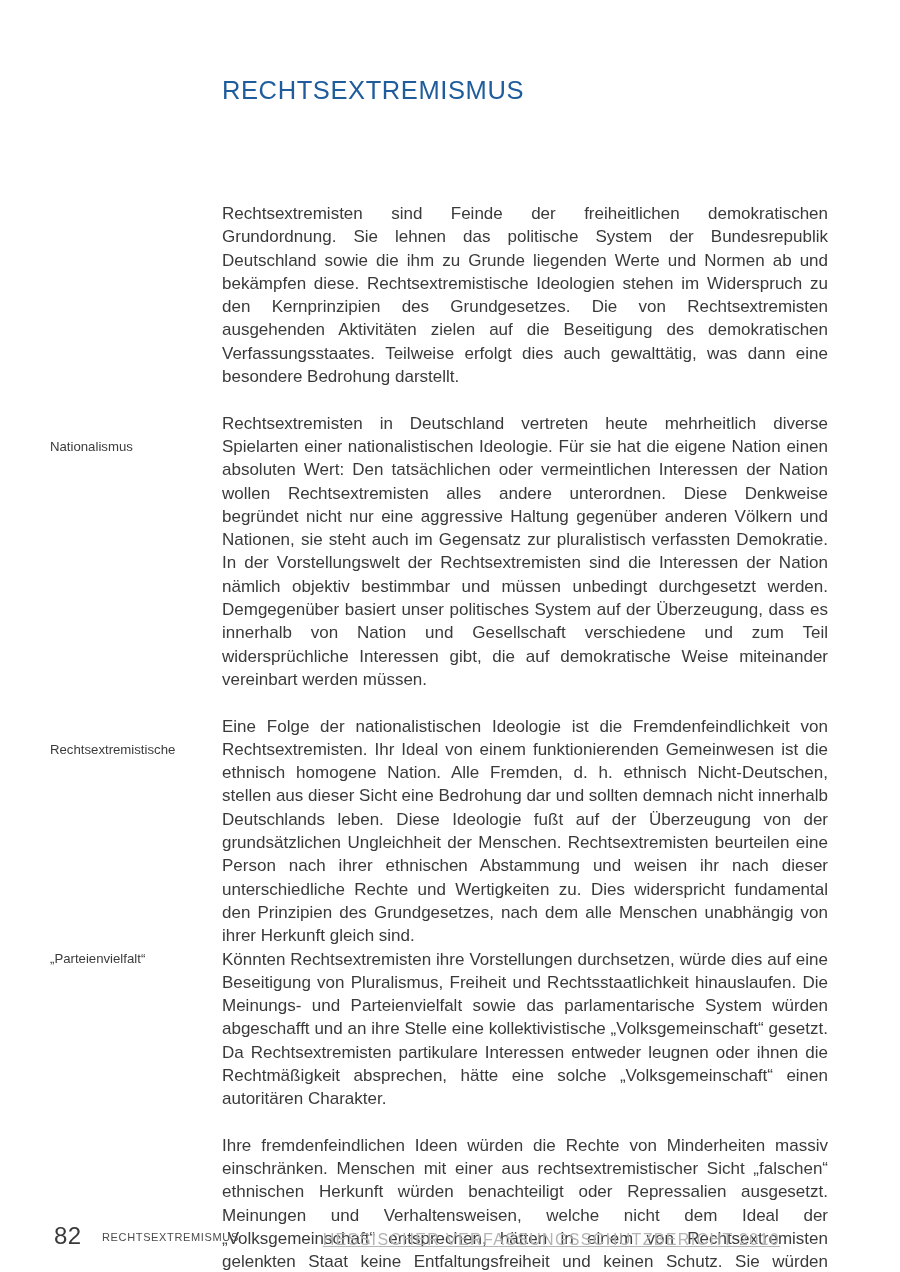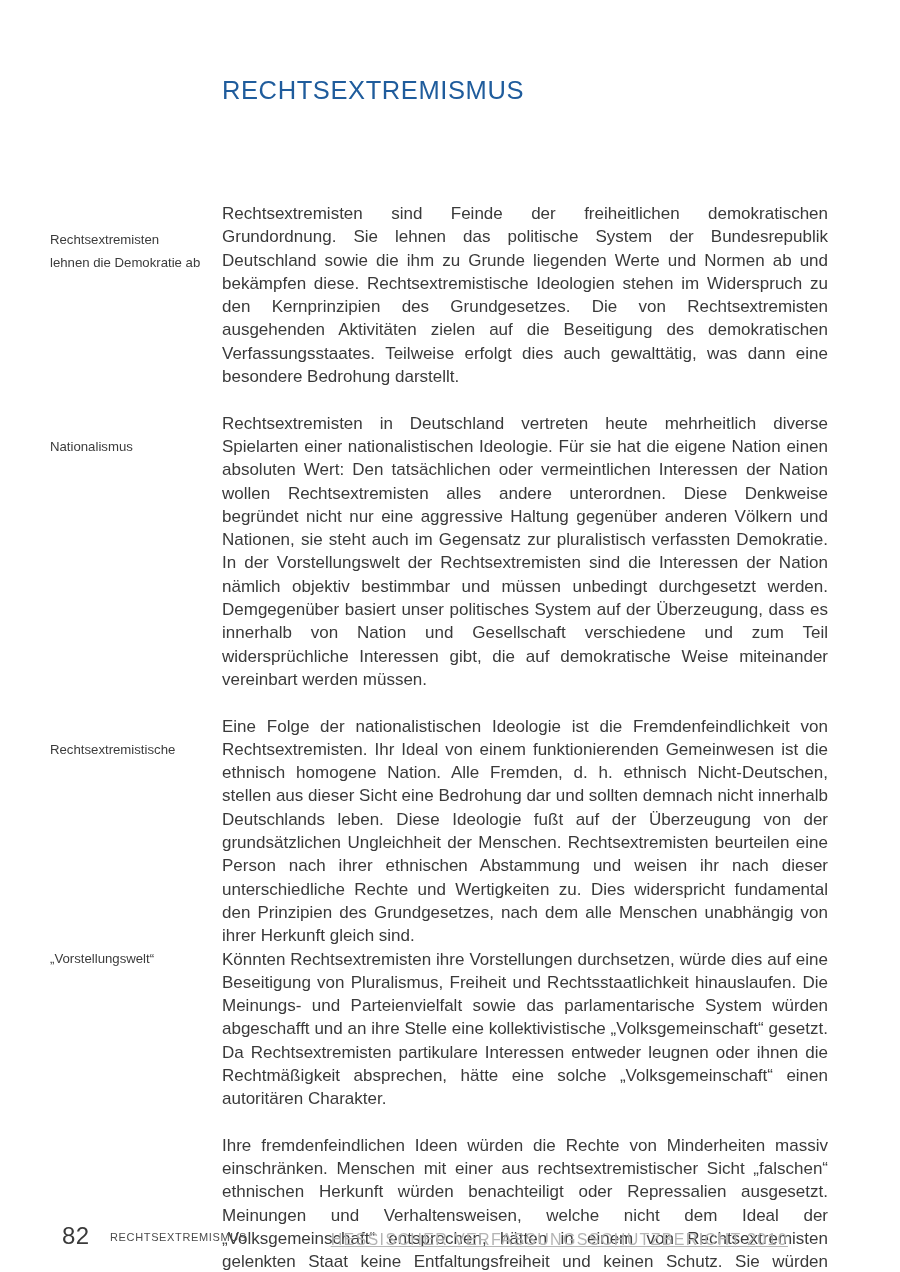--- a/index.html
+++ b/index.html
@@ -81,21 +81,21 @@
   .body-col p {
     margin: 0;
   }
   .para-gap {
     height: 23.3px;
   }
 
   
   .footer {
     position: absolute;
-    left: 12px;
+    left: 4px;
     top: 1222px;
     width: 860px;
     height: 40px;
   }
   .page-number {
     position: absolute;
     left: 50px;
     top: 0px;
     font-size: 24px;
     color: #3a3a3a;
@@ -126,24 +126,20 @@
 <body>
 
 <div class="page">
 
   <div class="chapter-title">RECHTSEXTREMISMUS</div>
 
 
   <div class="content">
 
     <div class="block">
-      <div class="marginal" style="top:26px;">
-        <span class="mline">Rechtsextremisten</span>
-        <span class="mline">lehnen die Demokratie ab</span>
-      </div>
       <div class="body-col">
         <p>Rechtsextremisten sind Feinde der freiheitlichen demokratischen Grundordnung. Sie lehnen das politische System der Bundesrepublik Deutschland sowie die ihm zu Grunde liegenden Werte und Normen ab und bekämpfen diese. Rechtsextremistische Ideologien stehen im Widerspruch zu den Kernprinzipien des Grundgesetzes. Die von Rechtsextremisten ausgehenden Aktivitäten zielen auf die Beseitigung des demokratischen Verfassungsstaates. Teilweise erfolgt dies auch gewalttätig, was dann eine besondere Bedrohung darstellt.</p>
       </div>
     </div>
 
     <div class="para-gap"></div>
 
     <div class="block">
       <div class="marginal" style="top:23px;">
         <span class="mline">Nationalismus</span>
@@ -153,21 +149,21 @@
       </div>
     </div>
 
     <div class="para-gap"></div>
 
     <div class="block">
       <div class="marginal" style="top:23px;">
         <span class="mline">Rechtsextremistische</span>
       </div>
       <div class="marginal" style="top:232px;">
-        <span class="mline">„Vorstellungswelt“</span>
+        <span class="mline">„Parteienvielfalt“</span>
       </div>
       <div class="body-col">
         <p>Eine Folge der nationalistischen Ideologie ist die Fremdenfeindlichkeit von Rechtsextremisten. Ihr Ideal von einem funktionierenden Gemeinwesen ist die ethnisch homogene Nation. Alle Fremden, d. h. ethnisch Nicht-Deutschen, stellen aus dieser Sicht eine Bedrohung dar und sollten demnach nicht innerhalb Deutschlands leben. Diese Ideologie fußt auf der Überzeugung von der grundsätzlichen Ungleichheit der Menschen. Rechtsextremisten beurteilen eine Person nach ihrer ethnischen Abstammung und weisen ihr nach dieser unterschiedliche Rechte und Wertigkeiten zu. Dies widerspricht fundamental den Prinzipien des Grundgesetzes, nach dem alle Menschen unabhängig von ihrer Herkunft gleich sind.</p>
         <p>Könnten Rechtsextremisten ihre Vorstellungen durchsetzen, würde dies auf eine Beseitigung von Pluralismus, Freiheit und Rechtsstaatlichkeit hinauslaufen. Die Meinungs- und Parteienvielfalt sowie das parlamentarische System würden abgeschafft und an ihre Stelle eine kollektivistische „Volksgemeinschaft“ gesetzt. Da Rechtsextremisten partikulare Interessen entweder leugnen oder ihnen die Rechtmäßigkeit absprechen, hätte eine solche „Volksgemeinschaft“ einen autoritären Charakter.</p>
       </div>
     </div>
 
     <div class="para-gap"></div>
 
     <div class="block">

